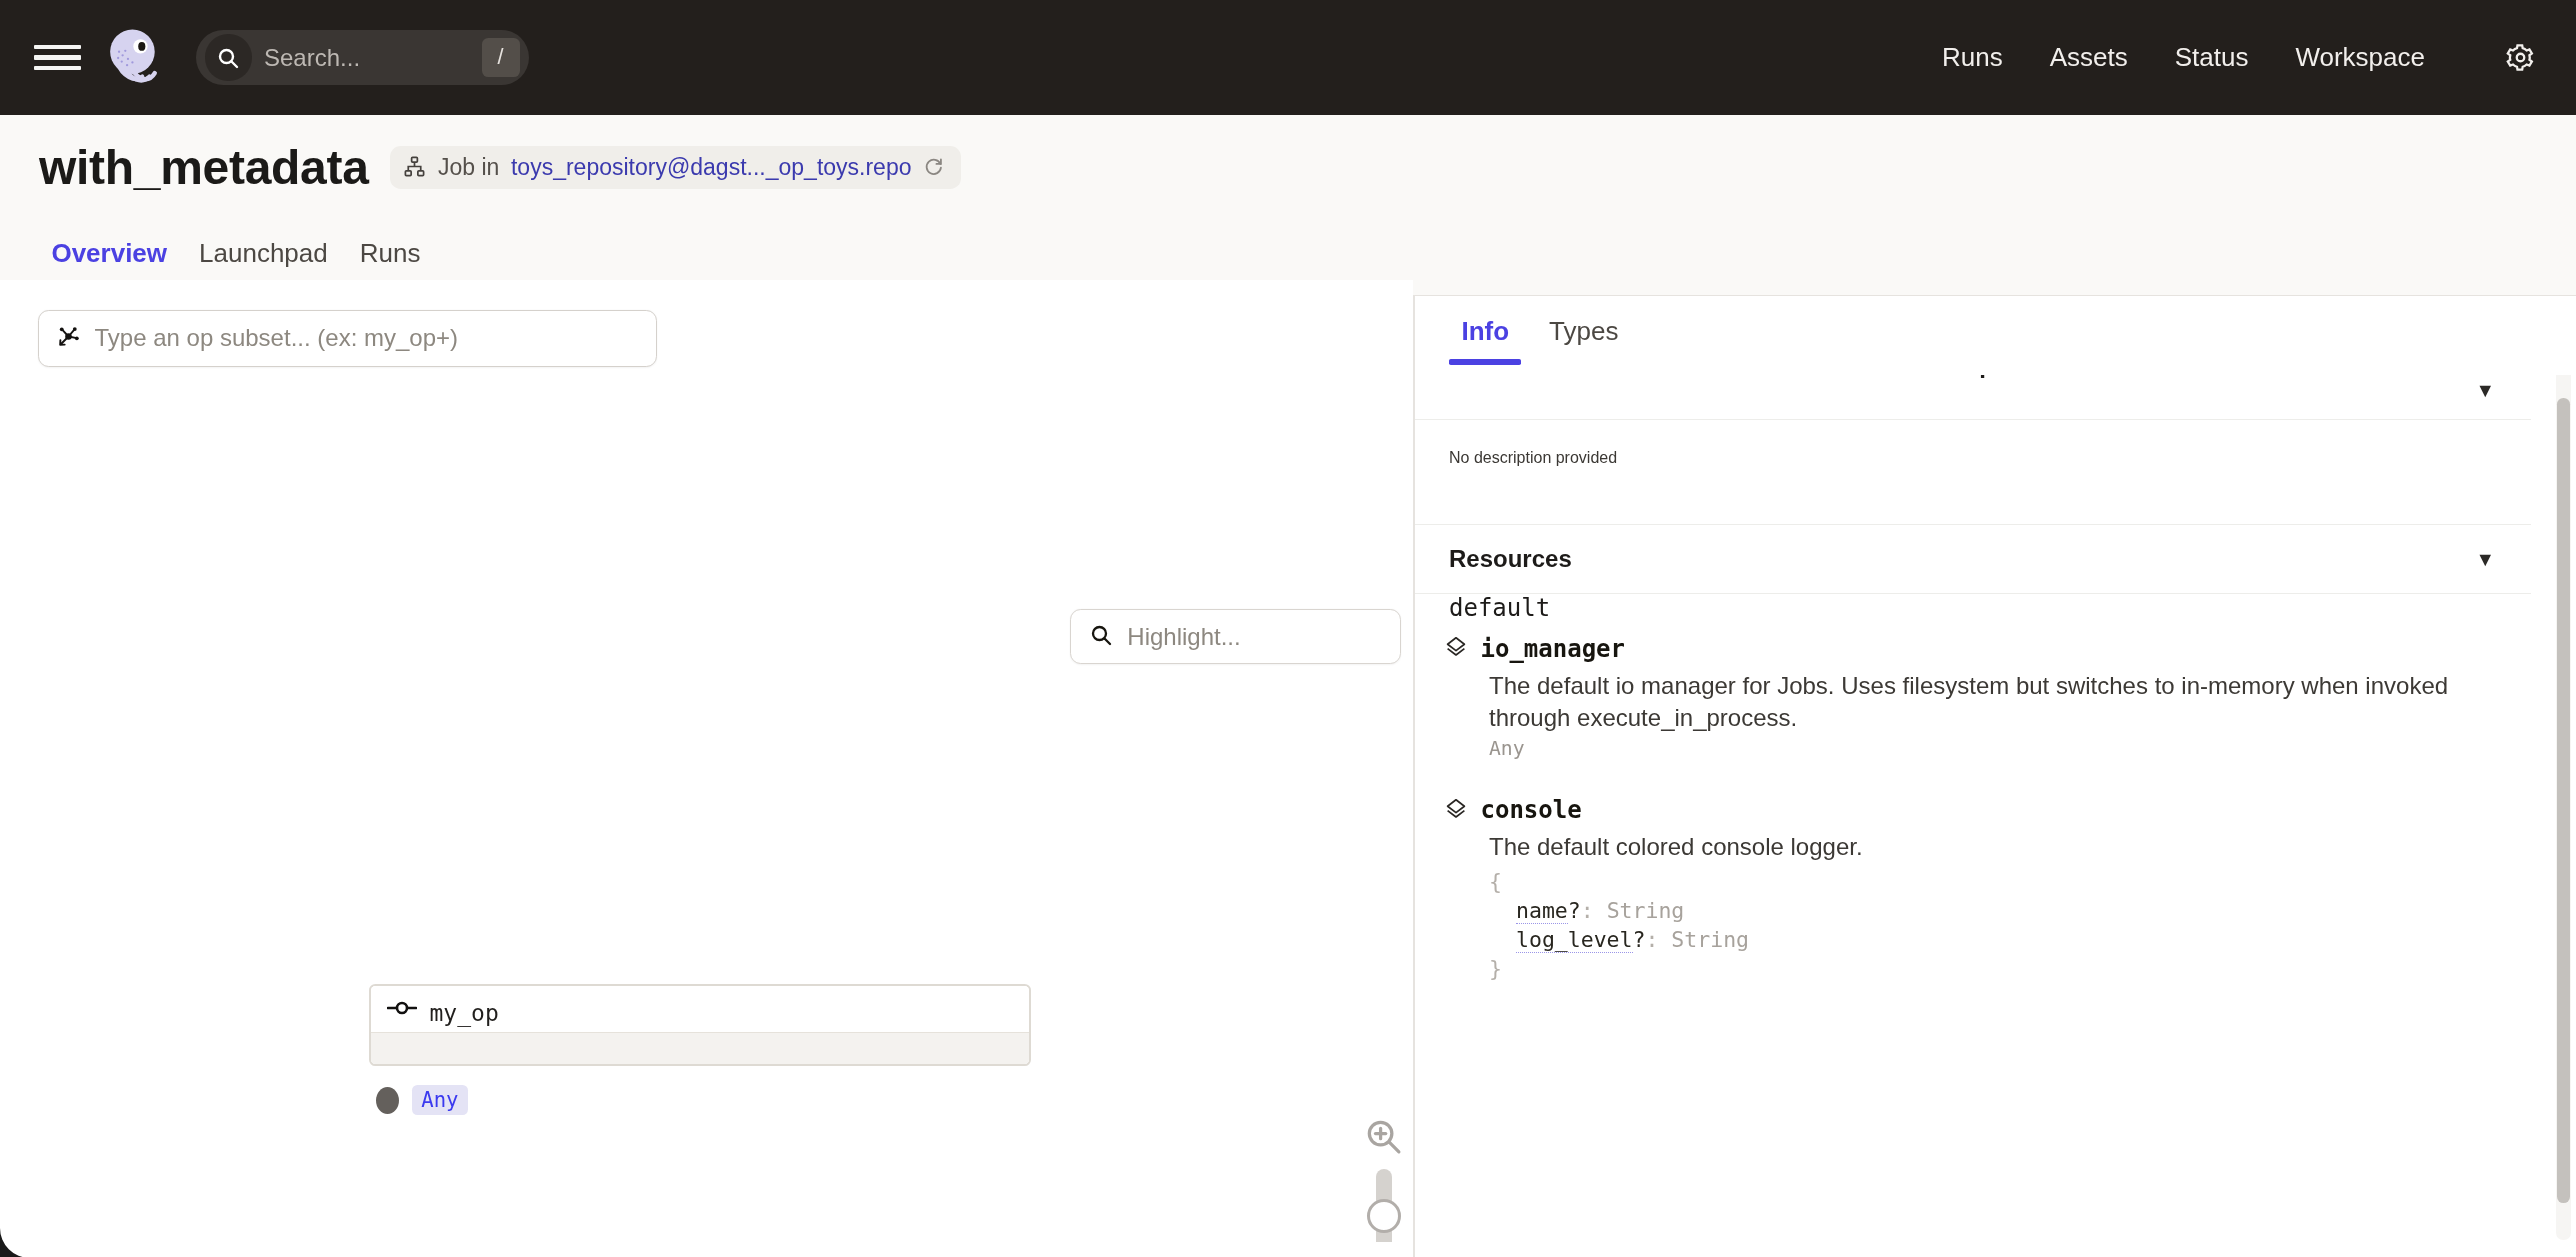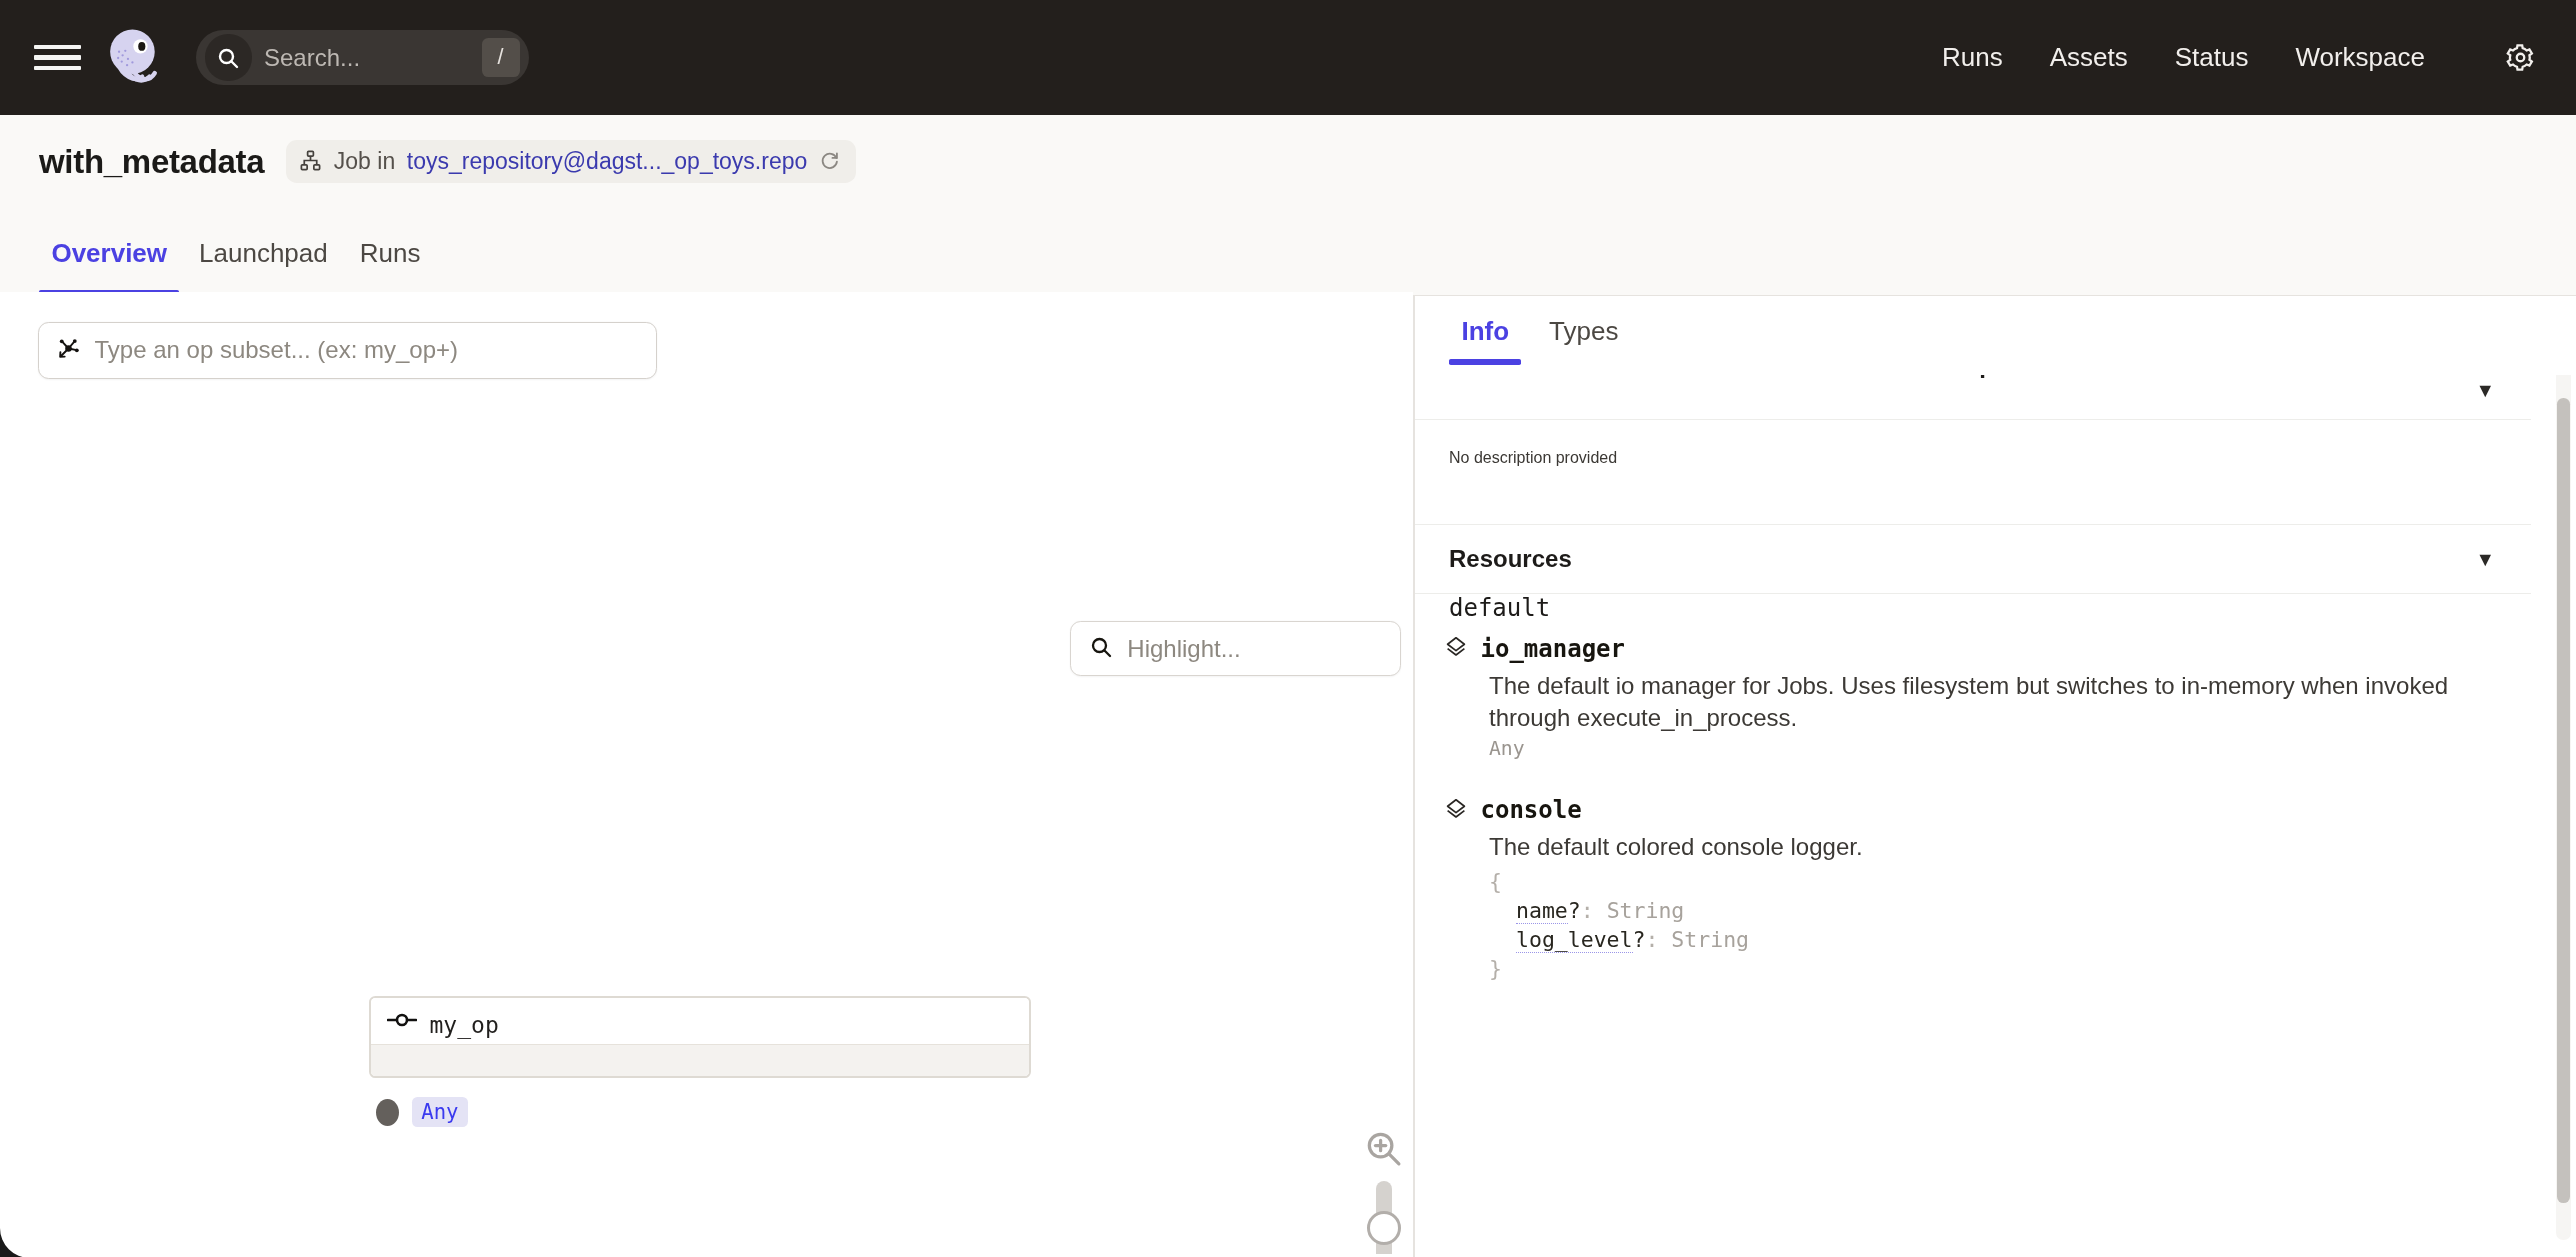--- a/index.html
+++ b/index.html
@@ -72,21 +72,21 @@
   .page-header {
     position: absolute; left: 0; top: 115px;
     width: 2576px; height: 181px;
     background: #faf9f7;
     border-bottom: 0.9px solid #e6e3df;
   }
   .title-row {
     position: absolute; left: 39px; top: 25px;
     display: flex; align-items: center; gap: 21.5px;
   }
-  .page-title { font-size: 33px; font-weight: 700; color: #1b1a18; letter-spacing: -0.3px; }
+  .page-title { font-size: 48px; font-weight: 700; color: #1b1a18; letter-spacing: -0.3px; }
   .job-pill {
     display: flex; align-items: center; gap: 11.6px;
     background: #f0eeea; border-radius: 10.7px;
     padding: 8px 16px 8px 13.4px;
     cursor: pointer;
   }
   .job-pill .lbl { font-size: 23px; color: #55504b; white-space: nowrap; }
   .job-pill .repo { font-size: 23px; color: #3b3aae; white-space: nowrap; }
 
   .tabs { position: absolute; left: 39px; bottom: 0; display: flex; gap: 0; }
@@ -96,21 +96,21 @@
   }
   .tab:first-child { margin-left: -3.6px; }
   .tab.active { color: #4b41e2; font-weight: 600; }
   .tab.active:after {
     content: ""; position: absolute; left: 3.6px; right: 3.6px; bottom: 0;
     height: 5.4px; background: #4b41e2; border-radius: 1.8px;
   }
 
   
   .graph-area {
-    position: absolute; left: 0; top: 292px;
+    position: absolute; left: 0; top: 280px;
     width: 1413px; height: 962px;
     background: #ffffff;
     overflow: hidden;
   }
   .graph-canvas {
     position: absolute; inset: 0; background: #ffffff;
   }
   .opsubset-input {
     position: absolute; left: 38px; top: 29.5px;
     width: 619px; height: 57px;

